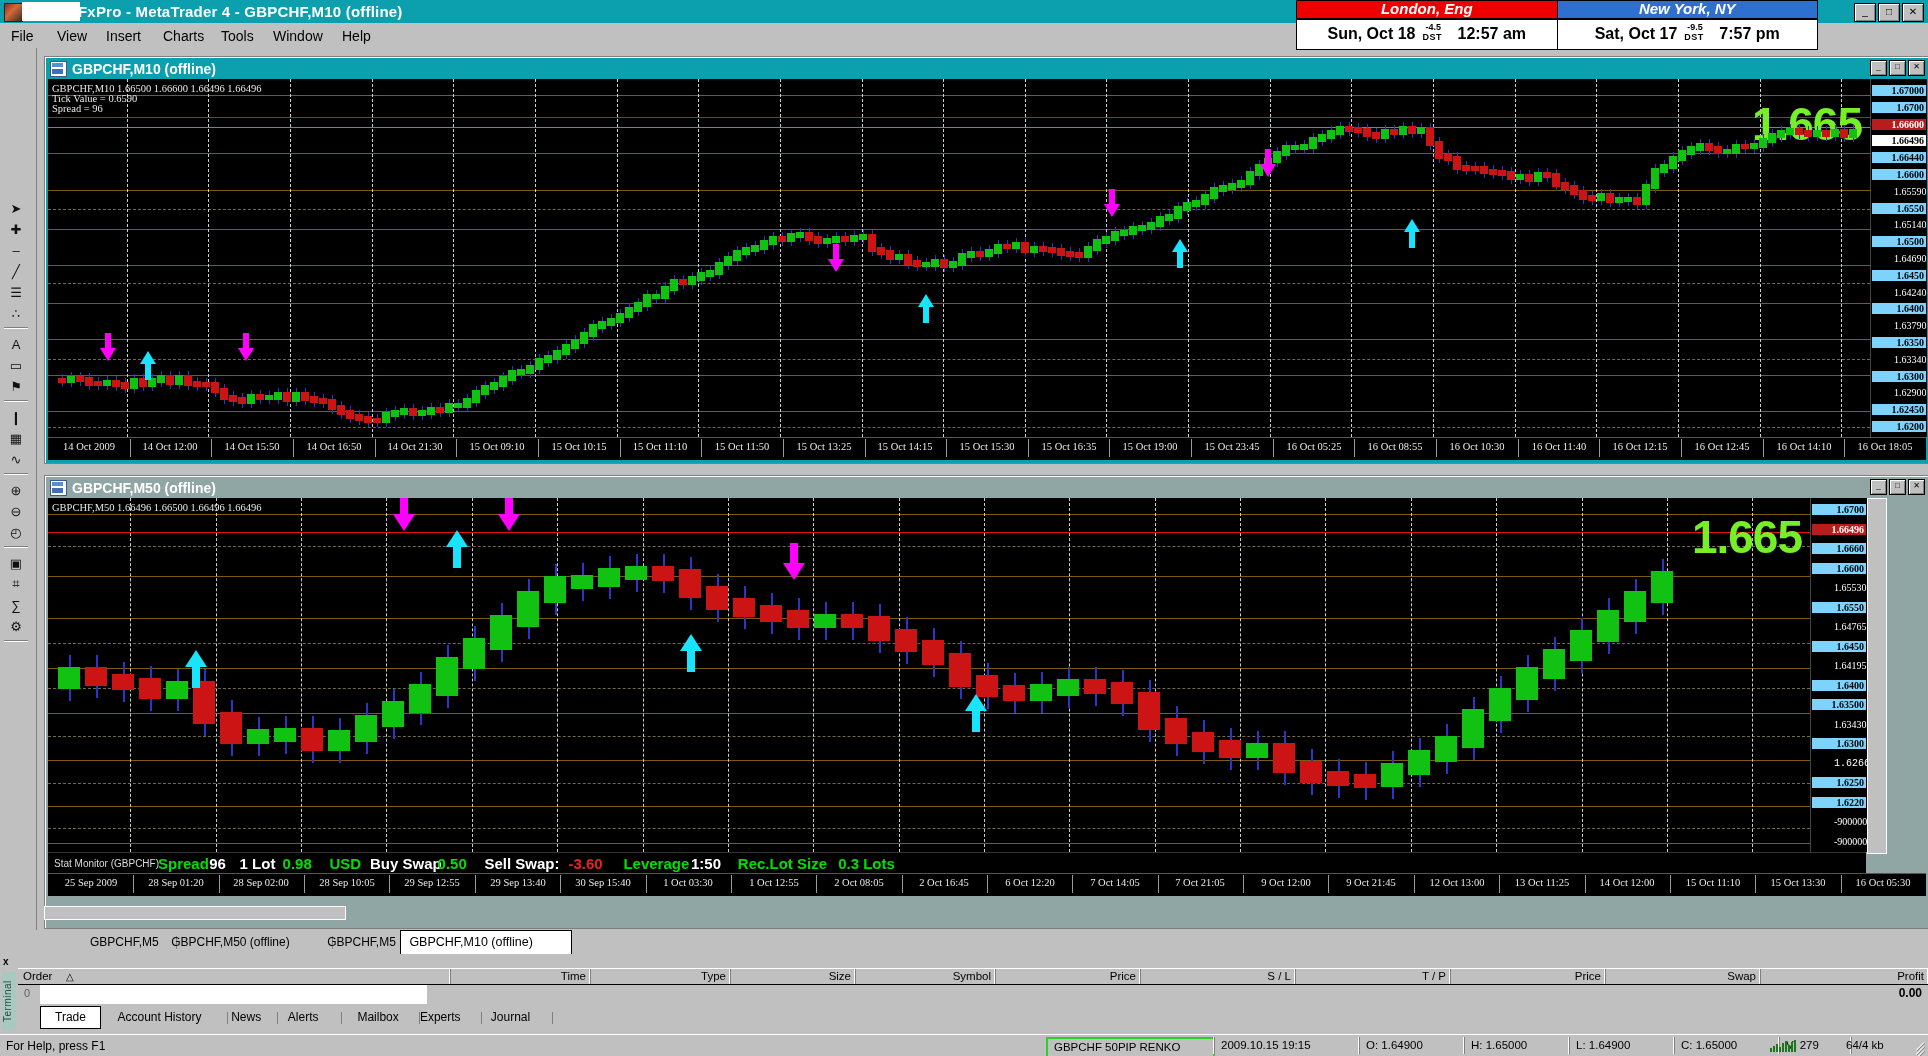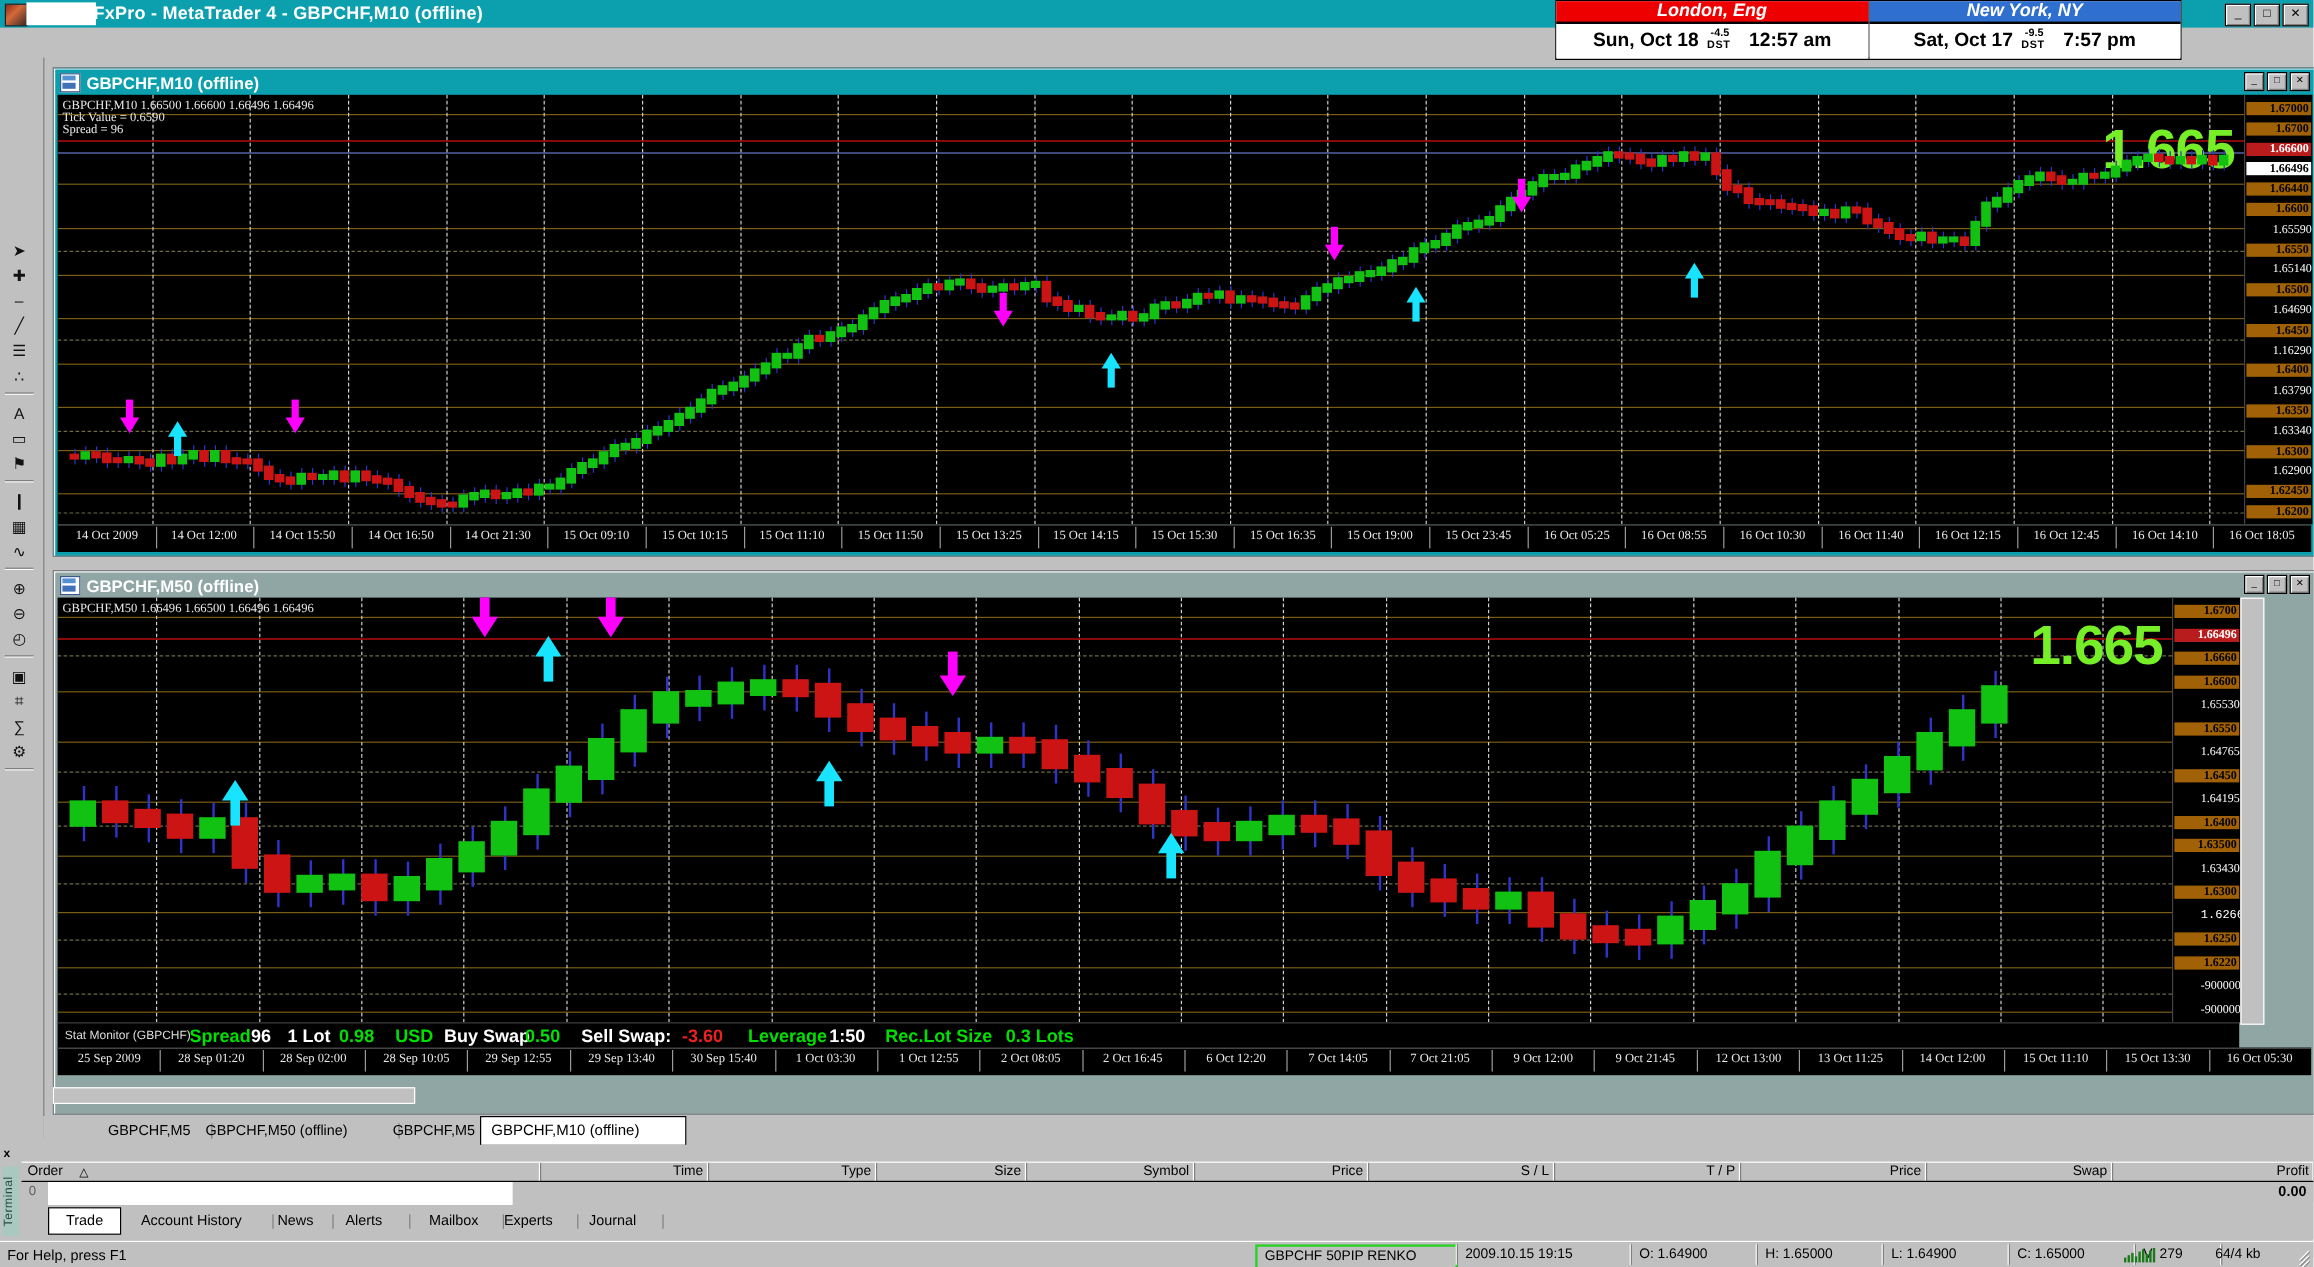--- a/index.html
+++ b/index.html
@@ -47,21 +47,21 @@
   .capbtns{position:absolute;top:3px;display:flex;gap:2px;}
   .capbtn{width:15px;height:14px;background:#c0c0c0;border:1px solid #000;box-shadow:inset 1px 1px 0 #fff,inset -1px -1px 0 #808080;font-size:8px;line-height:12px;text-align:center;}
 
   .chartarea{position:absolute;background:#000;overflow:hidden;}
   .timeaxis{position:absolute;background:#000;border-top:1px solid #555;overflow:hidden;}
   .tick{position:absolute;top:3px;color:#e9e9e9;font-size:10.5px;font-family:"Liberation Serif",serif;white-space:nowrap;transform:translateX(-50%);}
   .tsep-v{position:absolute;top:1px;width:1px;background:#9a9a9a;}
 
   .priceaxis{position:absolute;background:#000;overflow:hidden;border-left:1px solid #444;}
   .plab{position:absolute;right:1px;font-size:10px;font-family:"Liberation Serif",serif;white-space:nowrap;padding:0 2px;line-height:11px;}
-  .plab.grid{background:#a16207;color:#000;font-weight:bold;}
+  .plab.grid{background:#7dd3fc;color:#000;font-weight:bold;}
   .plab.plain{color:#fff;margin-left:20px;}
   .plab.bid{background:#b91c1c;color:#fff;font-weight:bold;}
   .plab.cur{background:#fff;color:#000;font-weight:bold;}
 
   .infoline{position:absolute;color:#e8e8e8;font-size:10.5px;font-family:"Liberation Serif",serif;white-space:nowrap;}
   .bigprice{position:absolute;font-size:46px;font-weight:bold;color:#76ee28;font-family:"Liberation Sans",sans-serif;letter-spacing:-1px;}
 
   .gline{position:absolute;height:1px;}
   .gsolid{background:#7a5c12;}
   .gdash{border-top:1px dashed #6e6a4a;height:0;}
@@ -126,20 +126,29 @@
     <div class="tb-icon"></div>
     <div class="tb-white"></div>
     <div class="tb-text">FxPro - MetaTrader 4 - GBPCHF,M10 (offline)</div>
     <div class="winbtns">
       <div class="winbtn">_</div>
       <div class="winbtn">□</div>
       <div class="winbtn">✕</div>
     </div>
   </div>
 
+  <div class="menubar">
+    <div class="mi" style="left:6px">File</div>
+    <div class="mi" style="left:52px">View</div>
+    <div class="mi" style="left:101px">Insert</div>
+    <div class="mi" style="left:158px">Charts</div>
+    <div class="mi" style="left:216px">Tools</div>
+    <div class="mi" style="left:268px">Window</div>
+    <div class="mi" style="left:337px">Help</div>
+  </div>
 
   <div class="clockwrap">
     <div class="clockcol">
       <div class="clockcity city-london">London, Eng</div>
       <div class="clockrow">
         <div class="cl-date">Sun, Oct 18</div>
         <div class="cl-dst">
           <div class="cl-off">-4.5</div>
           <div class="cl-dstlbl">DST</div>
         </div>
@@ -681,21 +690,21 @@
         <div class="plab bid" style="top:40px;left:1px;right:1px;text-align:right;">1.66600</div>
         <div class="plab cur" style="top:56px;left:1px;right:1px;text-align:right;">1.66496</div>
         <div class="plab grid" style="top:73px;left:1px;right:1px;text-align:right;">1.66440</div>
         <div class="plab grid" style="top:90px;left:1px;right:1px;text-align:right;">1.6600</div>
         <div class="plab plain" style="top:107px;left:1px;right:1px;text-align:right;">1.65590</div>
         <div class="plab grid" style="top:124px;left:1px;right:1px;text-align:right;">1.6550</div>
         <div class="plab plain" style="top:140px;left:1px;right:1px;text-align:right;">1.65140</div>
         <div class="plab grid" style="top:157px;left:1px;right:1px;text-align:right;">1.6500</div>
         <div class="plab plain" style="top:174px;left:1px;right:1px;text-align:right;">1.64690</div>
         <div class="plab grid" style="top:191px;left:1px;right:1px;text-align:right;">1.6450</div>
-        <div class="plab plain" style="top:208px;left:1px;right:1px;text-align:right;">1.16290</div>
+        <div class="plab plain" style="top:208px;left:1px;right:1px;text-align:right;">1.64240</div>
         <div class="plab grid" style="top:224px;left:1px;right:1px;text-align:right;">1.6400</div>
         <div class="plab plain" style="top:241px;left:1px;right:1px;text-align:right;">1.63790</div>
         <div class="plab grid" style="top:258px;left:1px;right:1px;text-align:right;">1.6350</div>
         <div class="plab plain" style="top:275px;left:1px;right:1px;text-align:right;">1.63340</div>
         <div class="plab grid" style="top:292px;left:1px;right:1px;text-align:right;">1.6300</div>
         <div class="plab plain" style="top:308px;left:1px;right:1px;text-align:right;">1.62900</div>
         <div class="plab grid" style="top:325px;left:1px;right:1px;text-align:right;">1.62450</div>
         <div class="plab grid" style="top:342px;left:1px;right:1px;text-align:right;">1.6200</div>
       </div>
     <div class="timeaxis" id="c1time" style="left:3px;top:380px;width:1878px;height:22px;">

